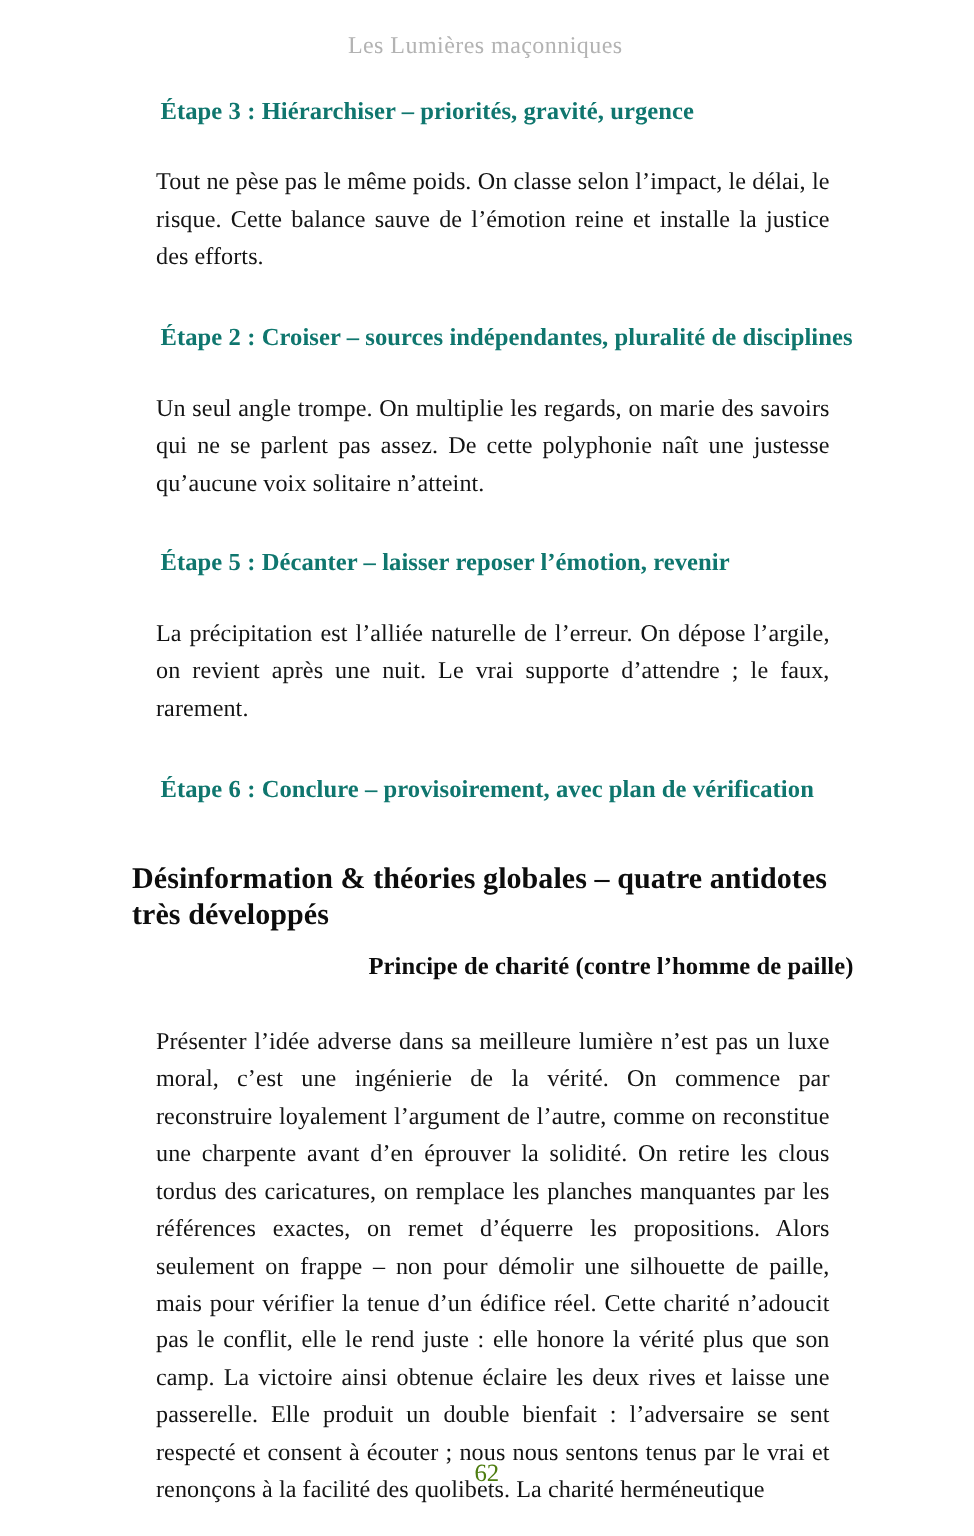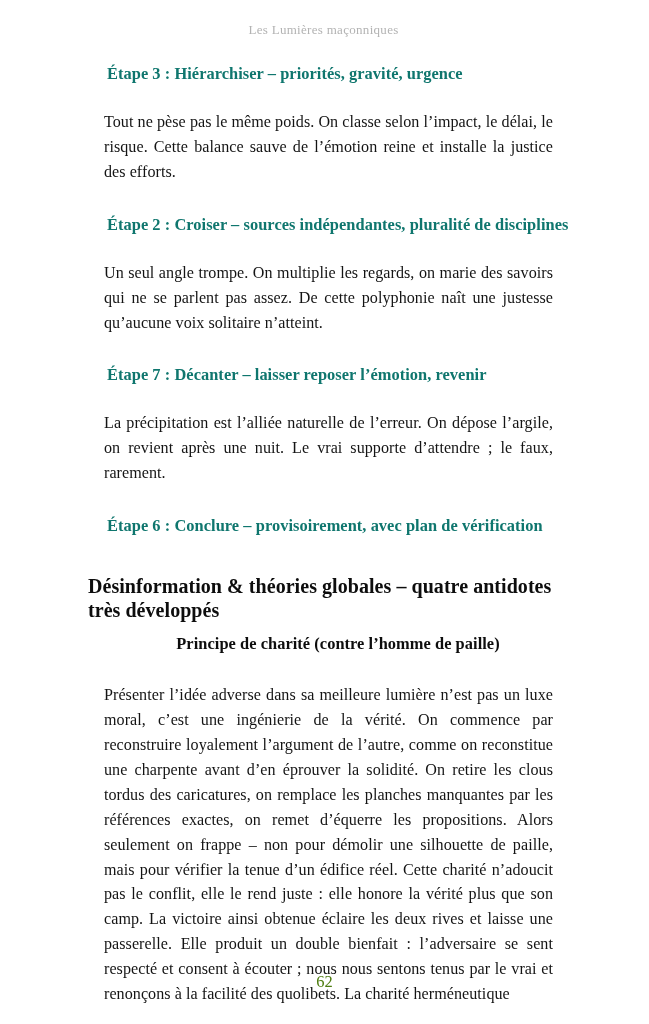--- a/index.html
+++ b/index.html
@@ -18,21 +18,21 @@
     background: #ffffff;
     overflow: hidden;
     box-sizing: border-box;
   }
   .running-head {
     position: absolute;
     top: 22px;
     left: 0;
     width: 647px;
     text-align: center;
-    font-size: 13px;
+    font-size: 16px;
     letter-spacing: 0.3px;
     color: #b3b3b3;
     font-family: "Liberation Serif", "DejaVu Serif", serif;
   }
   .content {
     position: absolute;
     left: 88px;
     top: 62px;
     width: 481px;
   }
@@ -64,21 +64,21 @@
     text-align: left;
     color: #0d0d0d;
     padding-left: 0px;
     letter-spacing: 0.05px;
   }
   h3.sub-heading {
     margin: 0;
     font-size: 16.4px;
     line-height: 24px;
     font-weight: bold;
-    text-align: center;
+    text-align: right;
     color: #0d0d0d;
     padding-left: 19px;
     letter-spacing: 0.05px;
   }
   .sp-h-before { height: 12px; }
   .sp-h-after  { height: 9px; }
   .sp-sec-before { height: 28px; }
   .sp-sec-mid  { height: 10px; }
   .sp-sub-after { height: 11px; }
   .folio {
@@ -103,21 +103,21 @@
     <h3 class="step-heading">Étape 3 : Hiérarchiser – priorités, gravité, urgence</h3>
     <div class="sp-h-after"></div>
     <p class="body-text">Tout ne pèse pas le même poids. On classe selon l’impact, le délai, le risque. Cette balance sauve de l’émotion reine et installe la justice des efforts.</p>
 
     <div class="sp-h-before"></div>
     <h3 class="step-heading">Étape 2 : Croiser – sources indépendantes, pluralité de disciplines</h3>
     <div class="sp-h-after"></div>
     <p class="body-text">Un seul angle trompe. On multiplie les regards, on marie des savoirs qui ne se parlent pas assez. De cette polyphonie naît une justesse qu’aucune voix solitaire n’atteint.</p>
 
     <div class="sp-h-before"></div>
-    <h3 class="step-heading">Étape 7 : Décanter – laisser reposer l’émotion, revenir</h3>
+    <h3 class="step-heading">Étape 5 : Décanter – laisser reposer l’émotion, revenir</h3>
     <div class="sp-h-after"></div>
     <p class="body-text">La précipitation est l’alliée naturelle de l’erreur. On dépose l’argile, on revient après une nuit. Le vrai supporte d’attendre ; le faux, rarement.</p>
 
     <div class="sp-h-before"></div>
     <h3 class="step-heading">Étape 6 : Conclure – provisoirement, avec plan de vérification</h3>
     <div class="sp-h-after"></div>
 
     <div class="sp-sec-before"></div>
     <h2 class="section-heading">Désinformation &amp; théories globales – quatre antidotes très développés</h2>
     <div class="sp-sec-mid"></div>

